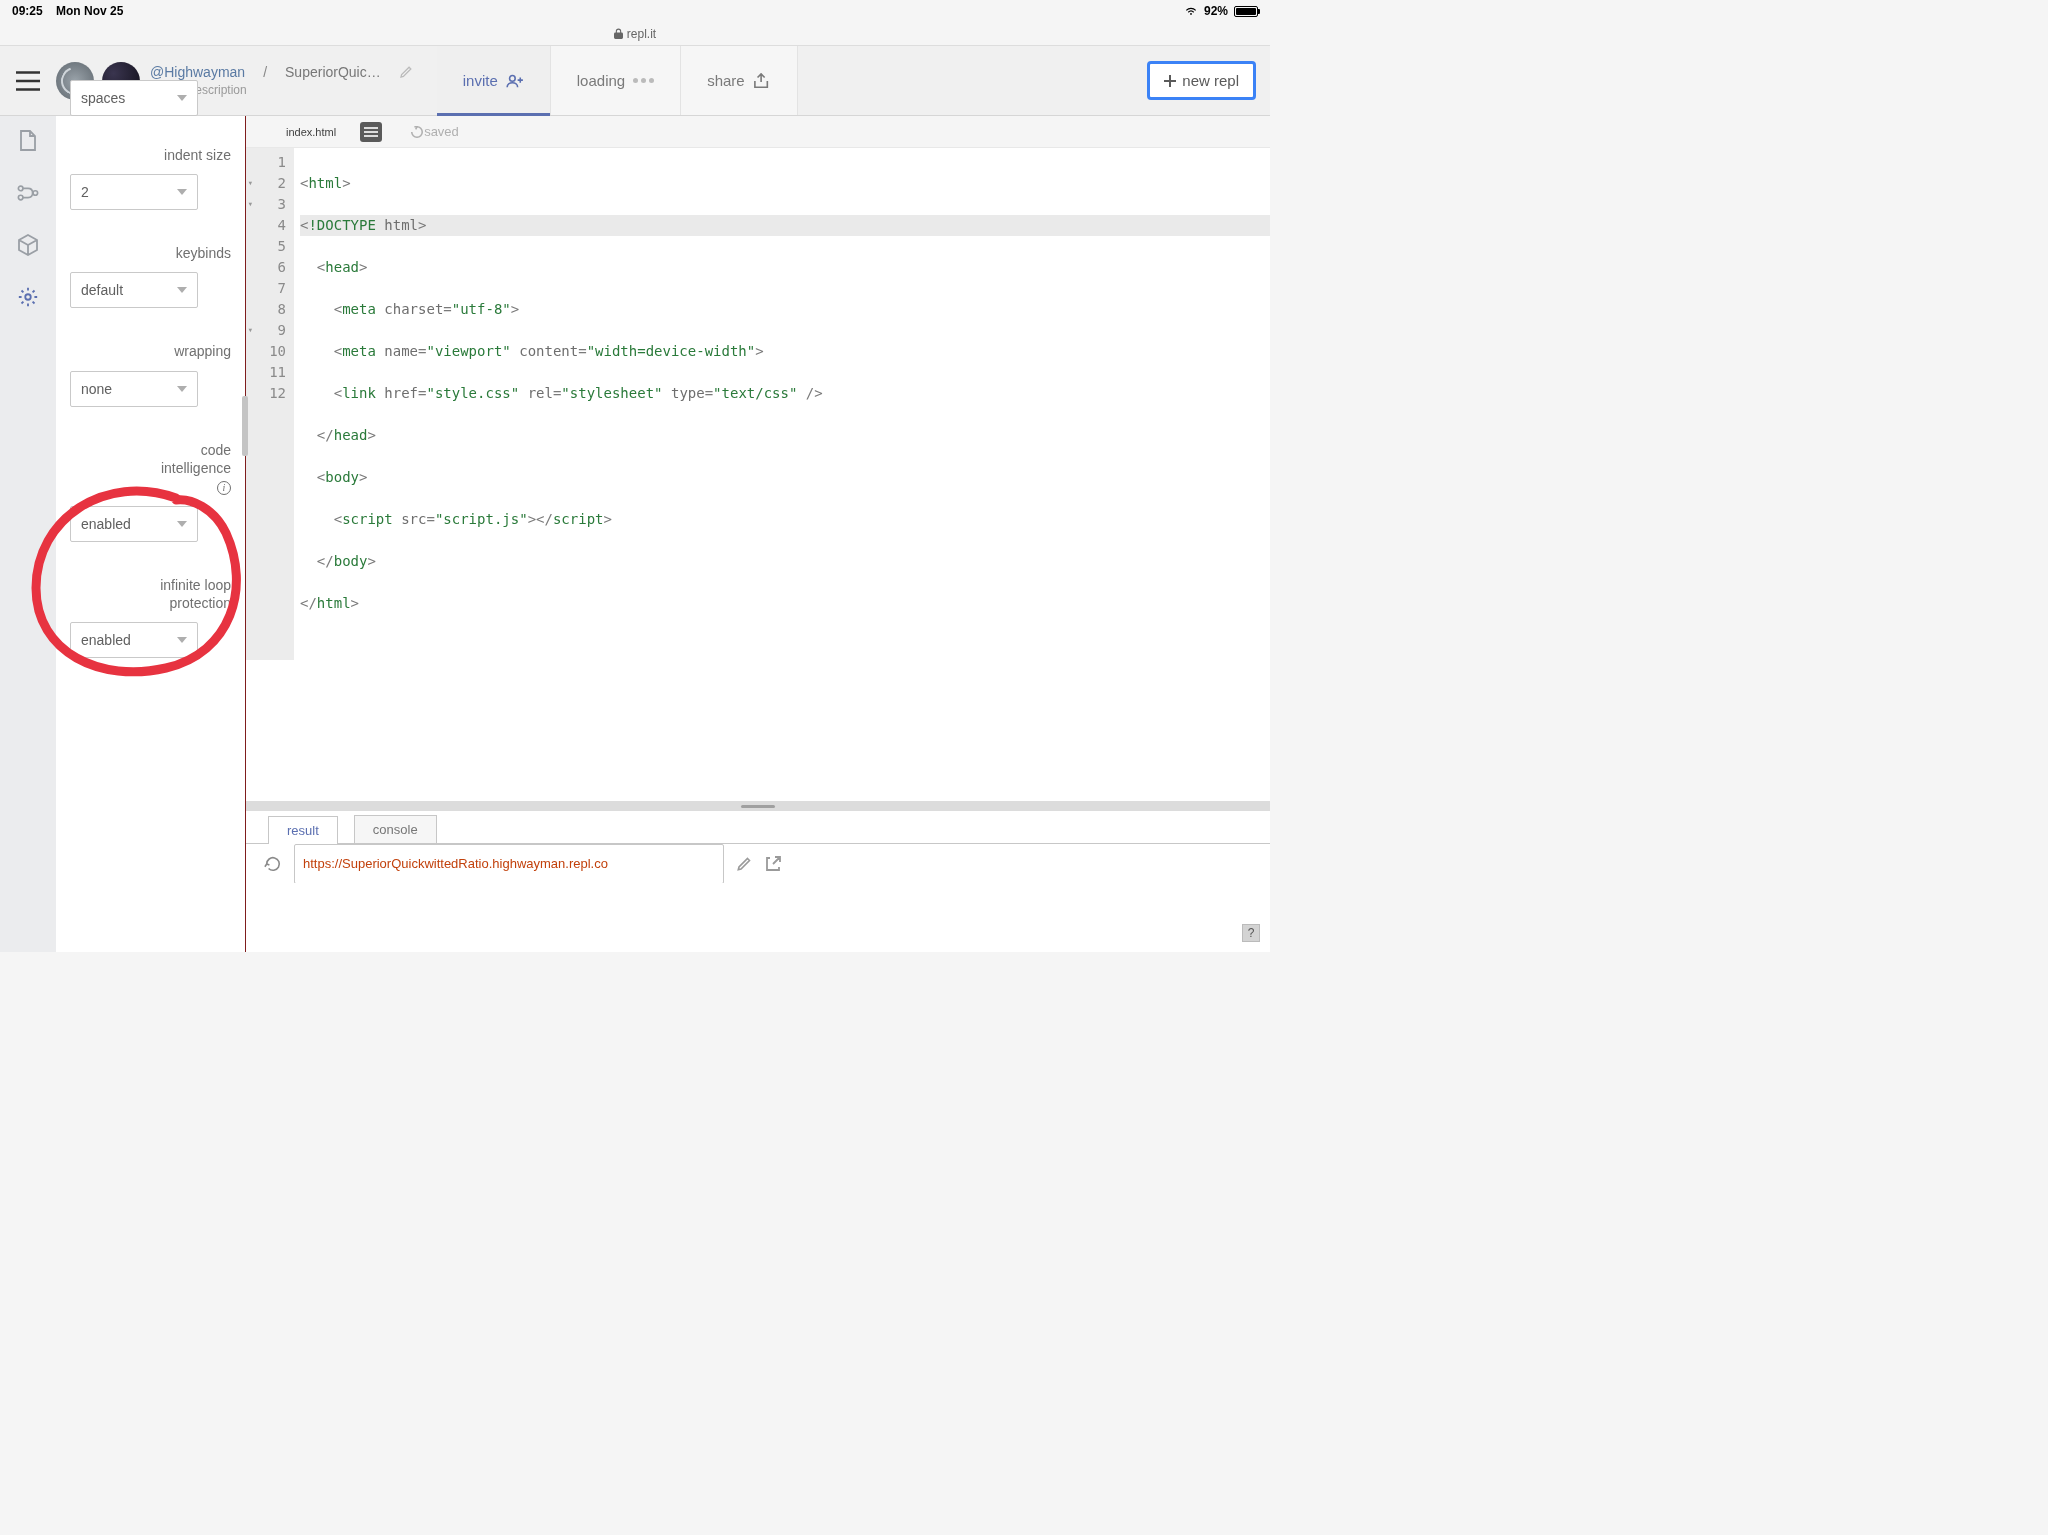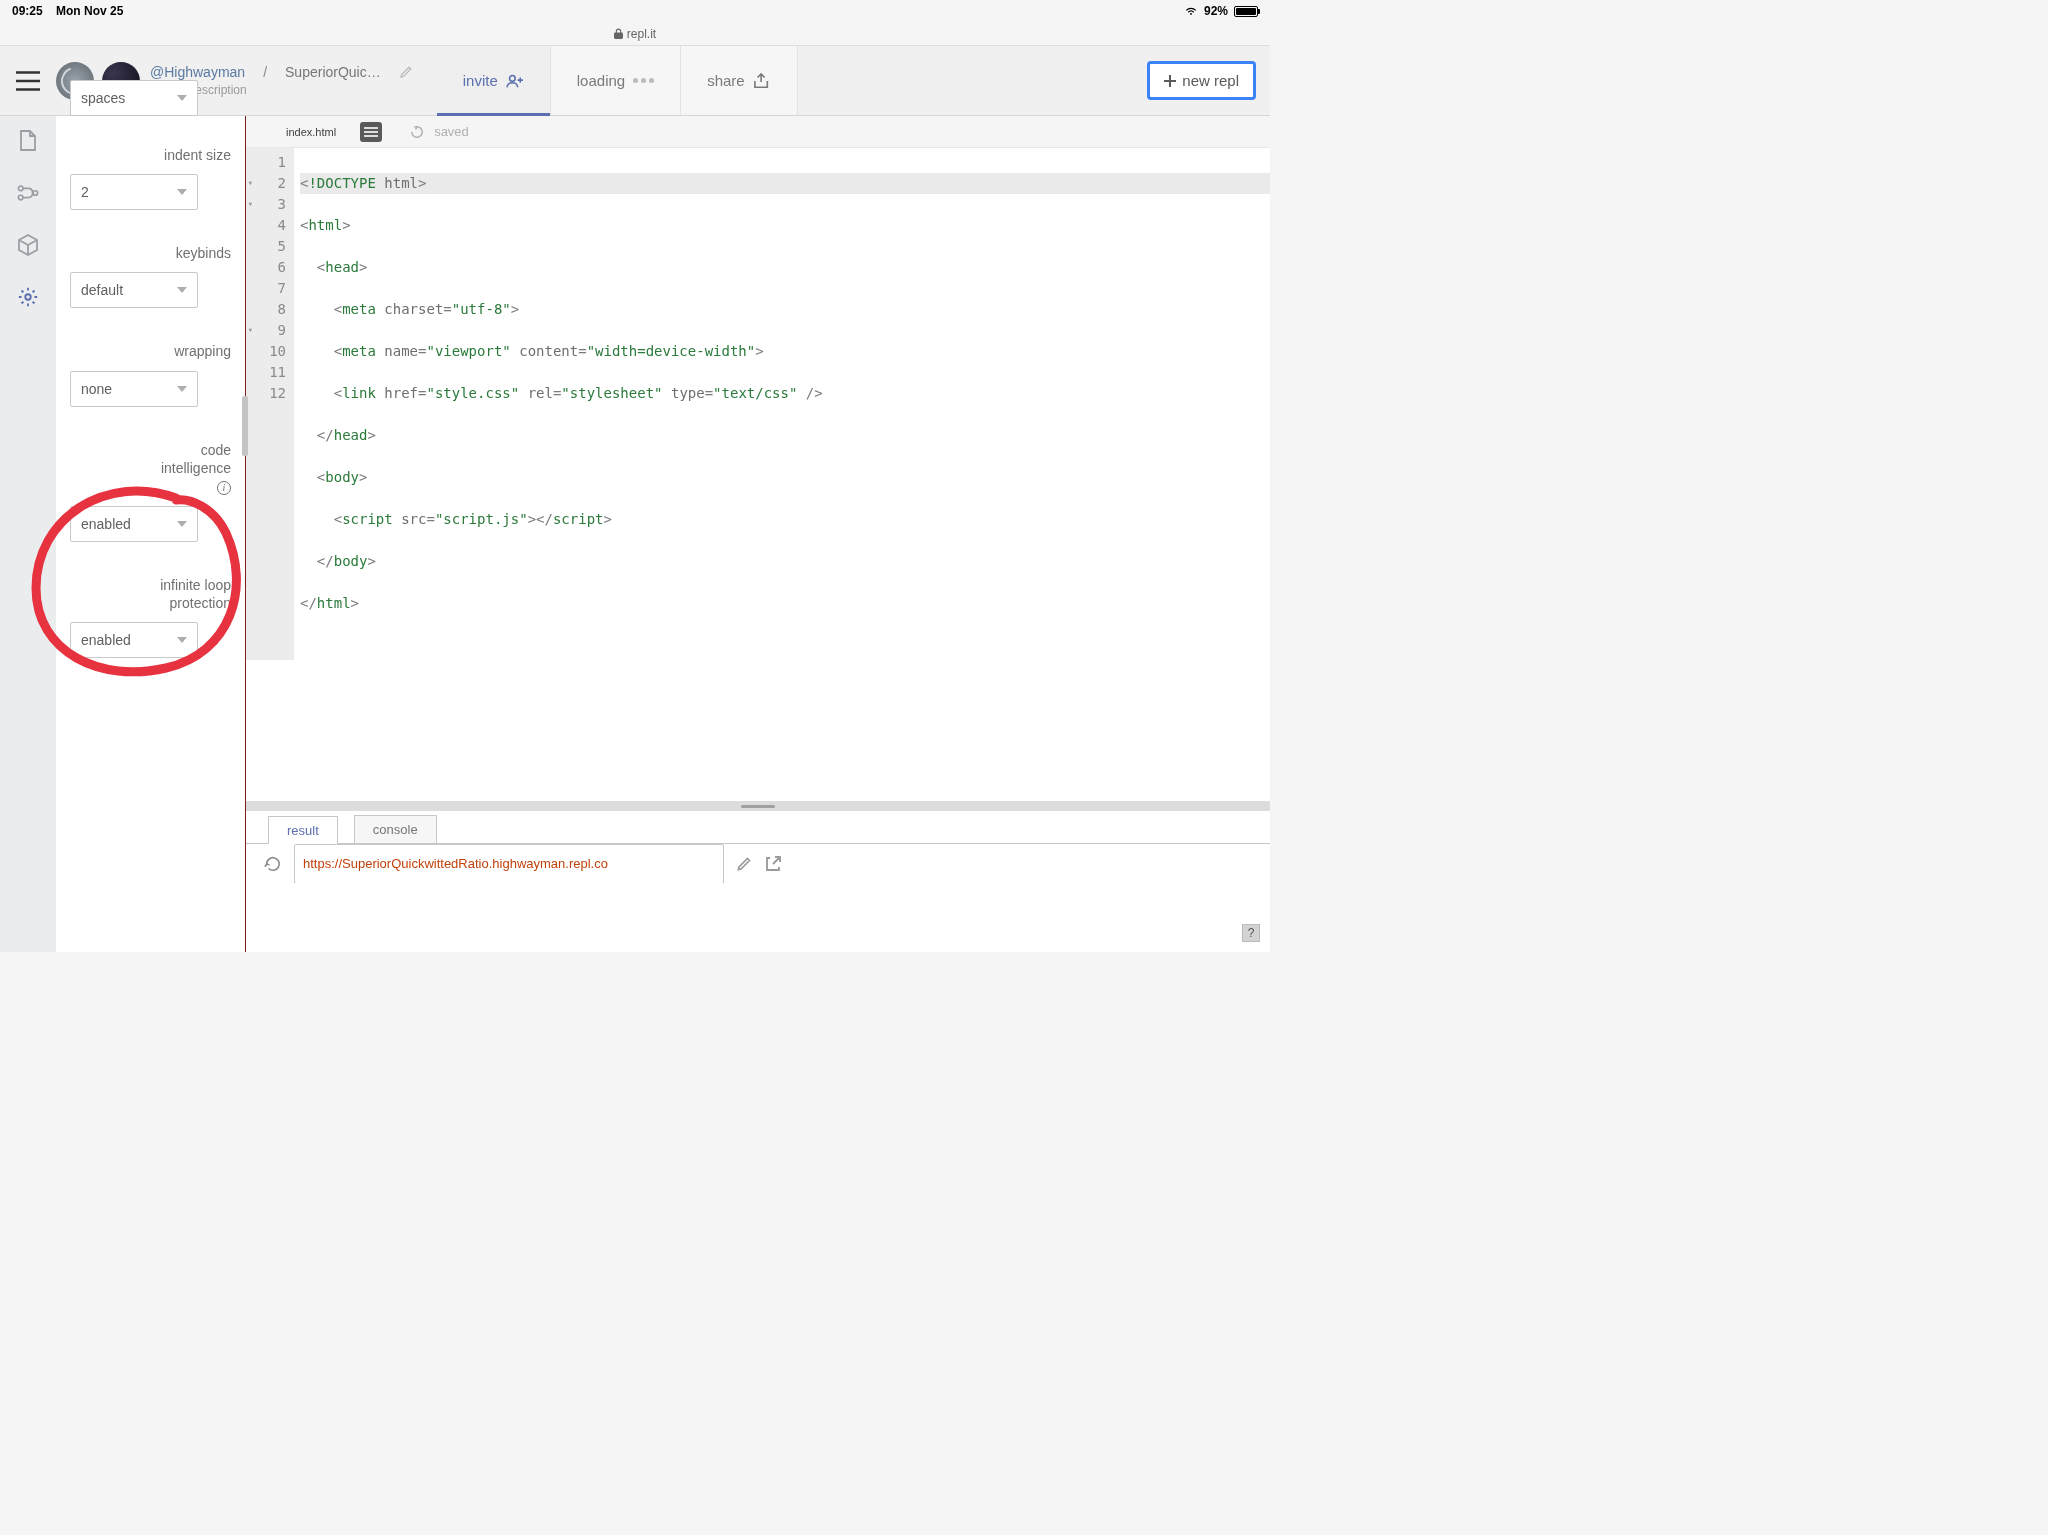--- a/index.html
+++ b/index.html
@@ -68,21 +68,21 @@
 
 
 .editor-pane { flex: 1; display: flex; flex-direction: column; background: #f5f5f5; position: relative; }
 .splitter-handle-v { position: absolute; left: -4px; top: 280px; width: 6px; height: 60px; background: #c4c4c4; border-radius: 2px; z-index: 5; }
 
 .file-tabs { height: 32px; display: flex; align-items: center; padding-left: 30px; gap: 14px; border-bottom: 1px solid #e8e8e8; }
 .file-tab { font-size: 11px; color: #606060; padding: 6px 10px; }
 .file-tab.active { color: #404040; }
 .header-icon-btn { width: 22px; height: 20px; background: #5a5a5a; border-radius: 3px; display: flex; align-items: center; justify-content: center; cursor: pointer; }
 .header-icon-btn span { width: 14px; height: 2px; background: #ddd; box-shadow: 0 -4px 0 #ddd, 0 4px 0 #ddd; }
-.saved-indicator { color: #b0b0b0; font-size: 13px; display: flex; align-items: center; gap: 10px; margin-left: 14px; }
+.saved-indicator { color: #b0b0b0; font-size: 13px; display: flex; align-items: center; gap: 0; margin-left: 14px; }
 
 .code-area { flex: 0 0 auto; display: flex; font-family: "Menlo", "Monaco", monospace; font-size: 14px; line-height: 21px; background: #fff; }
 .gutter { width: 48px; background: #ececec; color: #8a8a8a; text-align: right; padding: 4px 8px 4px 0; user-select: none; }
 .gutter .ln { height: 21px; position: relative; }
 .gutter .fold::after { content: "▸"; position: absolute; left: 2px; font-size: 9px; color: #999; transform: rotate(90deg); }
 .code { flex: 1; padding: 4px 0 4px 6px; white-space: pre; color: #454545; }
 .code .l { height: 21px; }
 .code .l.hl { background: #eaeaea; }
 .tag { color: #2a7a3a; }
 .attr { color: #6e6e6e; }
@@ -329,22 +329,22 @@
         <div class="ln">5</div>
         <div class="ln">6</div>
         <div class="ln">7</div>
         <div class="ln">8</div>
         <div class="ln fold">9</div>
         <div class="ln">10</div>
         <div class="ln">11</div>
         <div class="ln">12</div>
       </div>
       <div class="code">
+<div class="l"><span class="pun">&lt;</span><span class="tag">html</span><span class="pun">&gt;</span></div>
 <div class="l hl"><span class="pun">&lt;</span><span class="tag">!DOCTYPE</span> <span class="attr">html</span><span class="pun">&gt;</span></div>
-<div class="l"><span class="pun">&lt;</span><span class="tag">html</span><span class="pun">&gt;</span></div>
 <div class="l">  <span class="pun">&lt;</span><span class="tag">head</span><span class="pun">&gt;</span></div>
 <div class="l">    <span class="pun">&lt;</span><span class="tag">meta</span> <span class="attr">charset</span><span class="pun">=</span><span class="str">"utf-8"</span><span class="pun">&gt;</span></div>
 <div class="l">    <span class="pun">&lt;</span><span class="tag">meta</span> <span class="attr">name</span><span class="pun">=</span><span class="str">"viewport"</span> <span class="attr">content</span><span class="pun">=</span><span class="str">"width=device-width"</span><span class="pun">&gt;</span></div>
 <div class="l">    <span class="pun">&lt;</span><span class="tag">link</span> <span class="attr">href</span><span class="pun">=</span><span class="str">"style.css"</span> <span class="attr">rel</span><span class="pun">=</span><span class="str">"stylesheet"</span> <span class="attr">type</span><span class="pun">=</span><span class="str">"text/css"</span> <span class="pun">/&gt;</span></div>
 <div class="l">  <span class="pun">&lt;/</span><span class="tag">head</span><span class="pun">&gt;</span></div>
 <div class="l">  <span class="pun">&lt;</span><span class="tag">body</span><span class="pun">&gt;</span></div>
 <div class="l">    <span class="pun">&lt;</span><span class="tag">script</span> <span class="attr">src</span><span class="pun">=</span><span class="str">"script.js"</span><span class="pun">&gt;&lt;/</span><span class="tag">script</span><span class="pun">&gt;</span></div>
 <div class="l">  <span class="pun">&lt;/</span><span class="tag">body</span><span class="pun">&gt;</span></div>
 <div class="l"><span class="pun">&lt;/</span><span class="tag">html</span><span class="pun">&gt;</span></div>
       </div>

